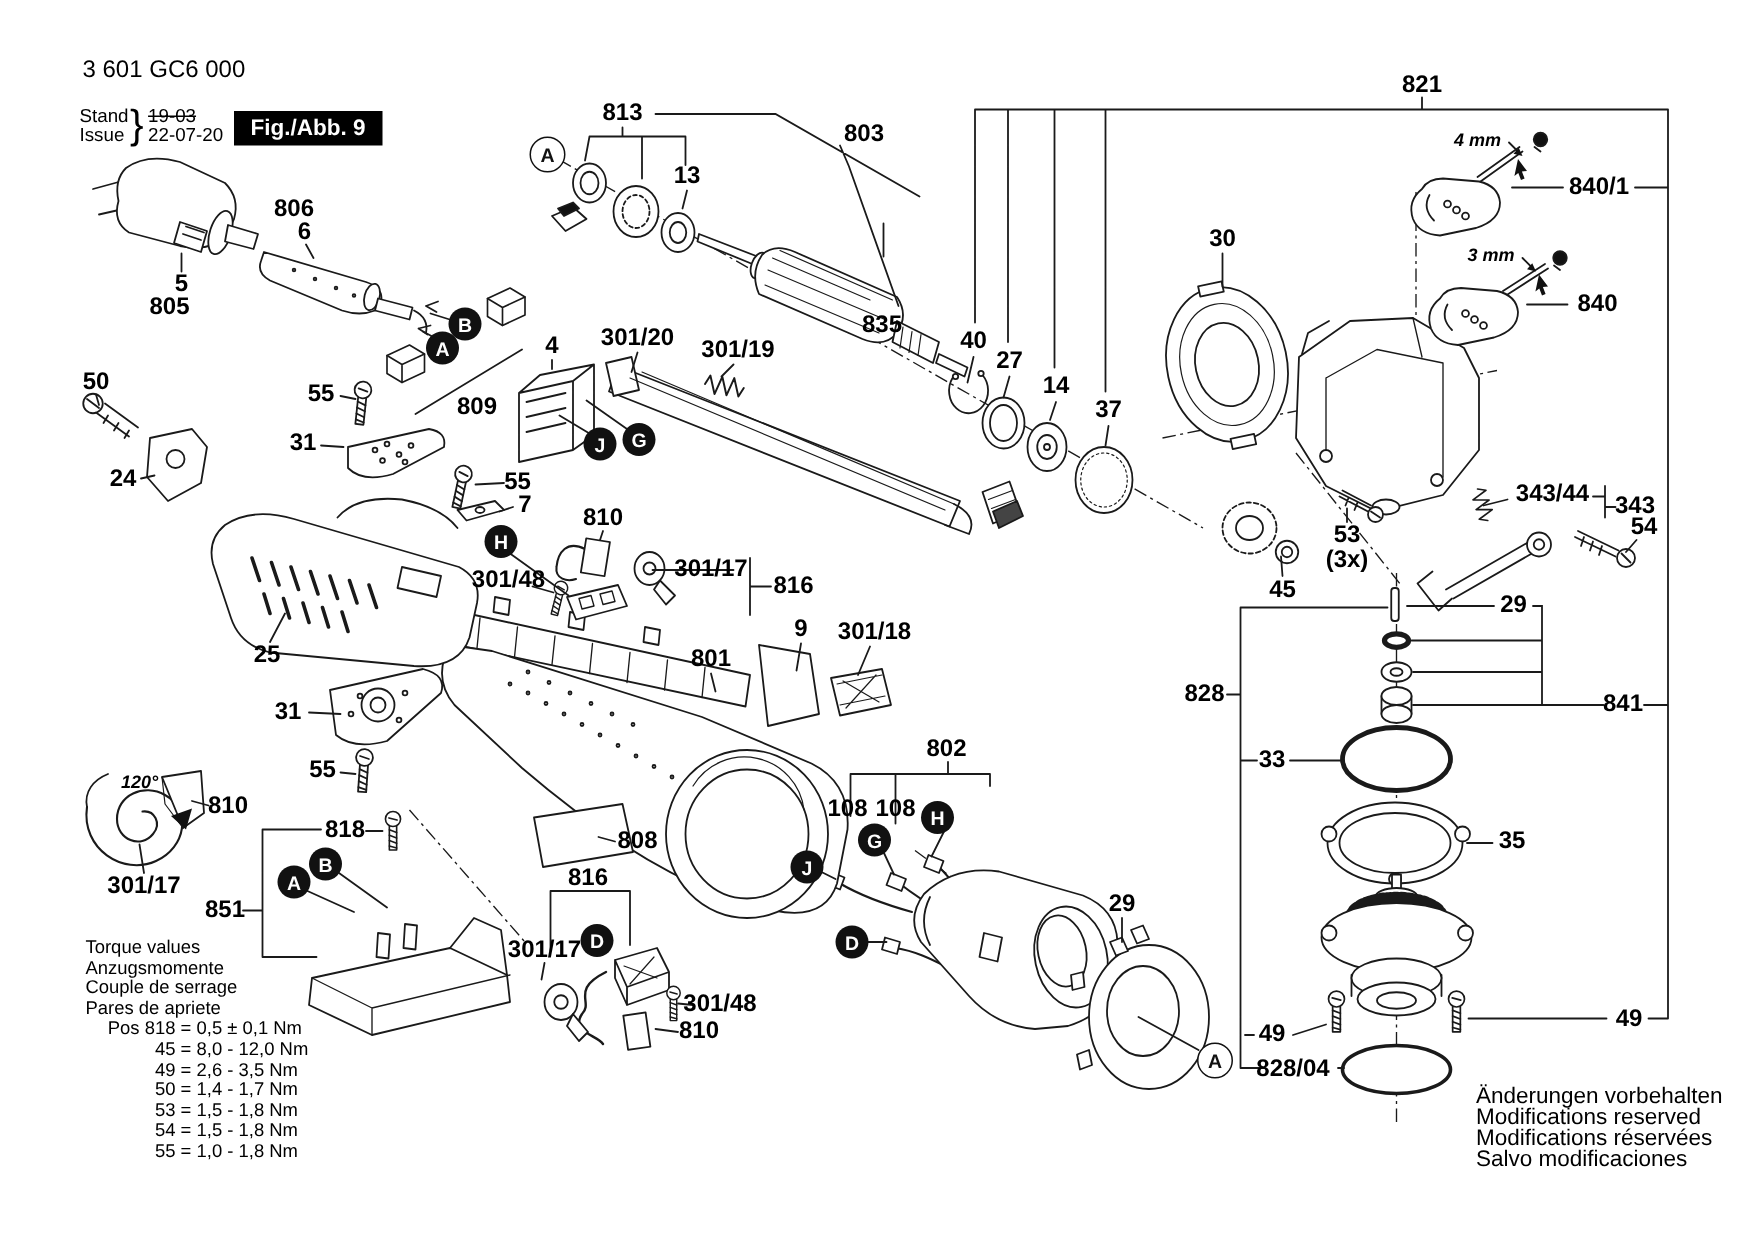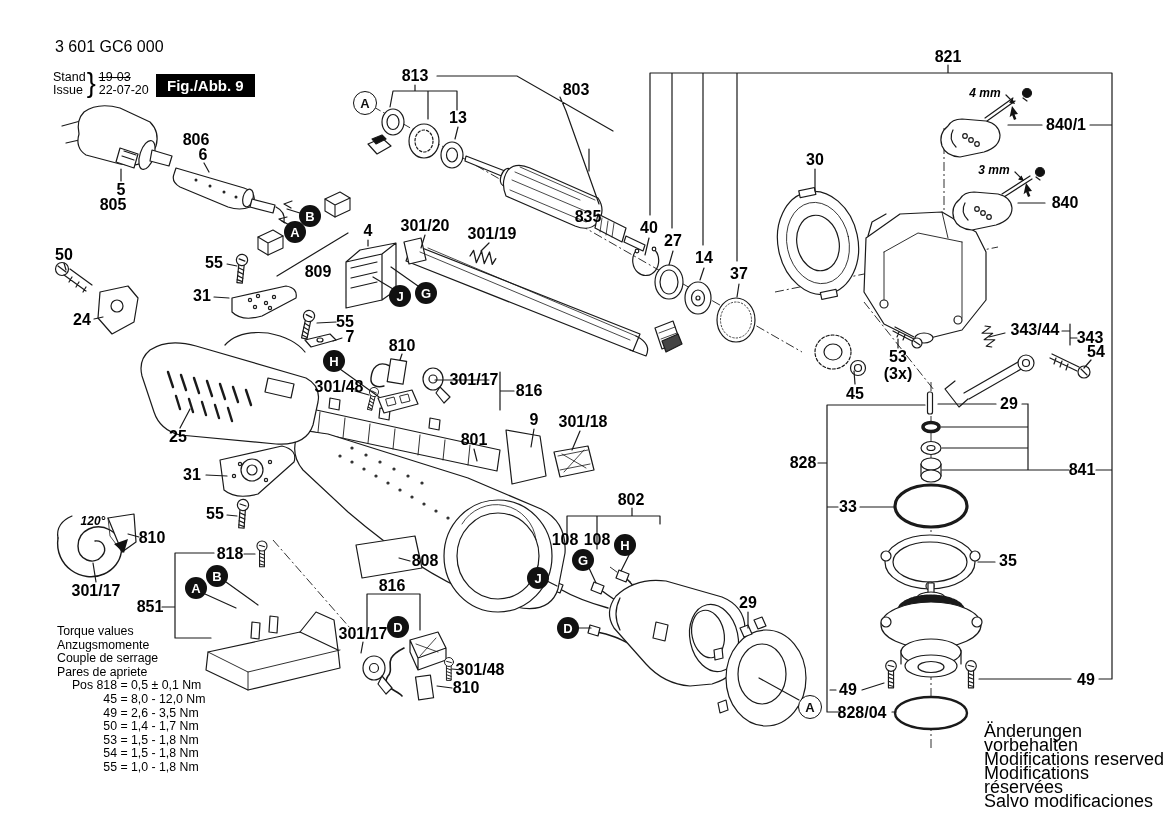--- a/index.html
+++ b/index.html
@@ -19,21 +19,21 @@
   .hdr-issue .labels div{line-height:13px;}
   .hdr-issue .brace{font-size:27px;font-weight:300;margin:0 3px 0 1px;}
   .hdr-issue .dates div{line-height:13px;}
   .strike{text-decoration:line-through;}
   .fig-box{position:absolute;left:156px;top:74px;background:#000;color:#fff;font-weight:bold;
            font-size:15px;padding:3px 11px;}
   .torque{position:absolute;left:57px;top:625px;font-size:12.3px;line-height:13.6px;}
   .torque-rows .row{display:flex;}
   .torque-rows .pos{width:60px;text-align:right;}
   .torque-rows .eq{width:14px;text-align:center;}
-  .footer{position:absolute;left:984px;top:724px;font-size:18px;line-height:14px;}
+  .footer{position:absolute;left:984px;top:724px;font-size:15px;line-height:14px;}
 </style>
 </head>
 <body>
 
 <div class="stage">
 
   <svg width="1169" height="826" viewBox="0 0 1169 826">
     <defs>
       <g id="screwv" stroke="#1a1a1a" stroke-width="1.2" fill="#fff">
         <rect x="-2.7" y="4" width="5.4" height="19"></rect>

